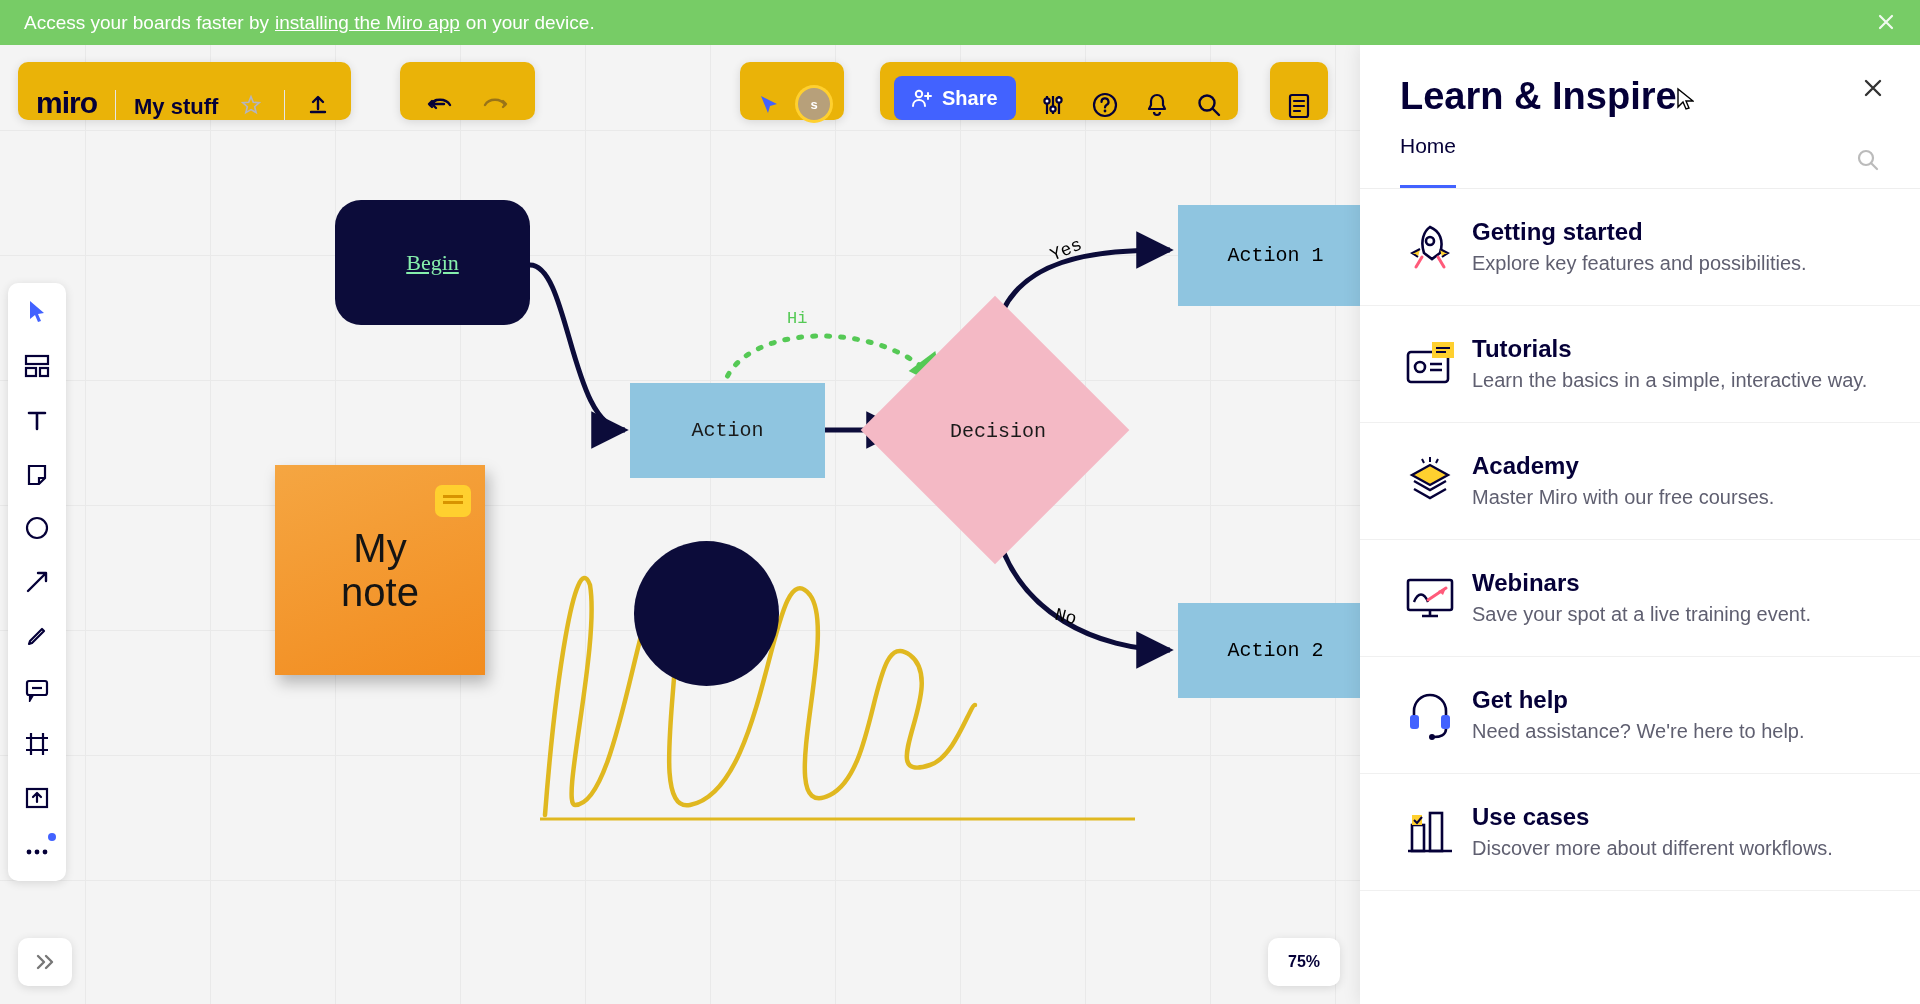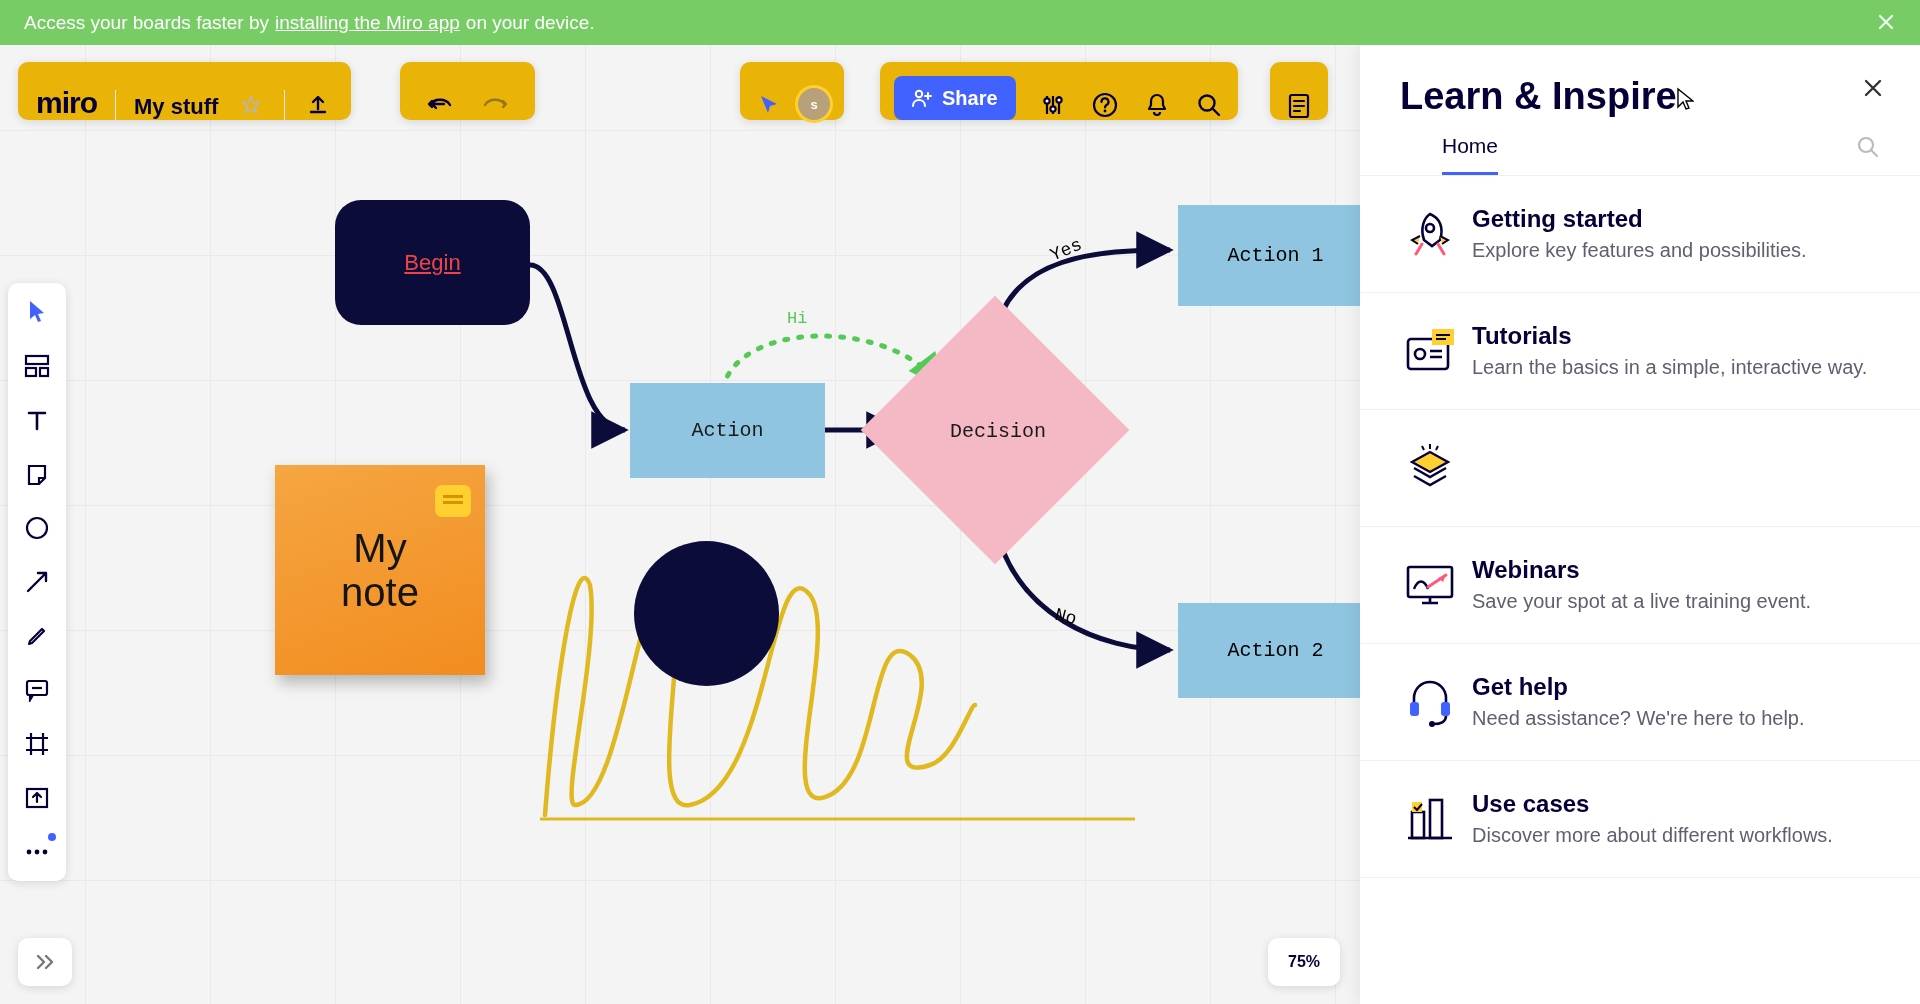--- a/index.html
+++ b/index.html
@@ -40,42 +40,42 @@
   .tool { width:34px; height:34px; display:flex; align-items:center; justify-content:center; cursor:pointer; color:#050038; position:relative; }
   .tool.select { color:#4262ff; }
   .tool .dot { position:absolute; top:-2px; right:-2px; width:8px; height:8px; border-radius:50%; background:#4262ff; }
 
   .bar-expand { position:absolute; left:18px; bottom:18px; width:54px; height:48px; background:#fff; border-radius:10px; box-shadow:0 2px 10px rgba(0,0,0,.12); display:flex; align-items:center; justify-content:center; cursor:pointer; color:#555; }
   .bar-zoom { position:absolute; left:1268px; bottom:18px; width:72px; height:48px; background:#fff; border-radius:10px; box-shadow:0 2px 10px rgba(0,0,0,.12); display:flex; align-items:center; justify-content:center; font-weight:700; color:#050038; cursor:pointer; }
 
   
   .shape { position:absolute; }
   .begin-node { left:335px; top:155px; width:195px; height:125px; background:#0c0c3a; border-radius:26px; display:flex; align-items:center; justify-content:center; }
-  .begin-node span { color:#ef4444; font-family: Liberation Sans, sans-serif; font-size:22px; text-decoration: underline; }
+  .begin-node span { color:#86efac; font-family: Liberation Serif, serif; font-size:22px; text-decoration: underline; }
   .action-node { left:630px; top:338px; width:195px; height:95px; background:#8fc5e0; display:flex; align-items:center; justify-content:center; font-family:"Courier New",monospace; font-size:20px; color:#1a1a1a; }
   .decision-node { left:900px; top:290px; width:190px; height:190px; transform:rotate(45deg); background:#f4b9c5; }
   .decision-label { left:950px; top:375px; font-family:"Courier New",monospace; font-size:20px; color:#1a1a1a; }
   .action1-node { left:1178px; top:160px; width:195px; height:101px; background:#8fc5e0; display:flex; align-items:center; justify-content:center; font-family:"Courier New",monospace; font-size:20px; }
   .action2-node { left:1178px; top:558px; width:195px; height:95px; background:#8fc5e0; display:flex; align-items:center; justify-content:center; font-family:"Courier New",monospace; font-size:20px; }
 
   .sticky { left:275px; top:420px; width:210px; height:210px; background:linear-gradient(160deg,#f5a642,#f28c1f); box-shadow:4px 8px 14px rgba(0,0,0,.25); display:flex; flex-direction:column; align-items:center; justify-content:center; font-size:40px; line-height:1.1; font-weight:500; color:#141414; }
   .sticky-comment { position:absolute; top:20px; right:14px; width:36px; height:32px; background:#ffd02f; border-radius:7px; }
   .sticky-comment:after { content:""; position:absolute; left:8px; top:10px; width:20px; height:3px; background:#d89400; box-shadow:0 6px 0 #d89400; }
 
   .circle { left:634px; top:496px; width:145px; height:145px; border-radius:50%; background:#0c0c3a; }
 
   .svg-layer { position:absolute; inset:0; pointer-events:none; }
 
   
   .sidepanel { position:absolute; top:0; right:0; bottom:0; width:560px; background:#fff; box-shadow:-2px 0 16px rgba(0,0,0,.08); z-index:40; display:flex; flex-direction:column; }
   .panel-header { padding:30px 40px 0 40px; position:relative; }
   .panel-title { font-size:38px; font-weight:800; color:#050038; }
   .panel-close { position:absolute; top:32px; right:36px; cursor:pointer; color:#333; }
   .panel-tabs { display:flex; align-items:center; padding:16px 40px 0 40px; border-bottom:1px solid #eee; position:relative; }
-  .panel-tab { font-size:21px; color:#050038; padding-bottom:14px; border-bottom:3px solid #4262ff;margin-left:42px; }
+  .panel-tab { font-size:21px; color:#050038; padding-bottom:27px; border-bottom:3px solid #4262ff; }
   .panel-search { position:absolute; right:40px; bottom:12px; color:#bbb; cursor:pointer; }
   .panel-list { flex:1; overflow:auto; }
   .panel-item { display:flex; gap:12px; padding:28px 40px; border-bottom:1px solid #f0f0f0; cursor:pointer; align-items:center; }
   .panel-icon { width:60px; height:60px; flex-shrink:0; display:flex; align-items:center; justify-content:center; }
   .panel-item-title { font-size:24px; font-weight:700; color:#050038; margin-bottom:4px; }
   .panel-item-desc { font-size:20px; color:#5f5f70; line-height:1.35; }
 
   .cursor-ptr { position:absolute; left:1676px; top:87px; z-index:60; color:#000; pointer-events:none; }
 </style>
 </head>
@@ -357,20 +357,24 @@
           </div>
       </div>
       <div class="panel-item">
         <div class="panel-icon">
             <svg width="56" height="52" viewBox="0 0 56 52">
               <path d="M10 20l18-10 18 10-18 10z" fill="#ffd02f" stroke="#050038" stroke-width="2.4"></path>
               <path d="M12 26l16 9 16-9M12 34l16 9 16-9" fill="none" stroke="#050038" stroke-width="2.4"></path>
               <path d="M20 4l2 4M36 4l-2 4M28 2v5" stroke="#050038" stroke-width="2"></path>
             </svg>
           </div>
+        <div>
+            <div class="panel-item-title">Academy</div>
+            <div class="panel-item-desc">Master Miro with our free courses.</div>
+          </div>
       </div>
       <div class="panel-item">
         <div class="panel-icon">
             <svg width="56" height="48" viewBox="0 0 56 48">
               <rect x="6" y="6" width="44" height="30" rx="2" fill="none" stroke="#050038" stroke-width="2.6"></rect>
               <path d="M20 42h16M28 36v6" stroke="#050038" stroke-width="2.6"></path>
               <path d="M12 28c4-10 10-10 14 0" stroke="#050038" stroke-width="2.4" fill="none"></path>
               <path d="M26 26l18-12" stroke="#ff5a7a" stroke-width="3" stroke-linecap="round"></path>
               <path d="M44 14l-3 7-5-4z" fill="#ff5a7a"></path>
             </svg>

